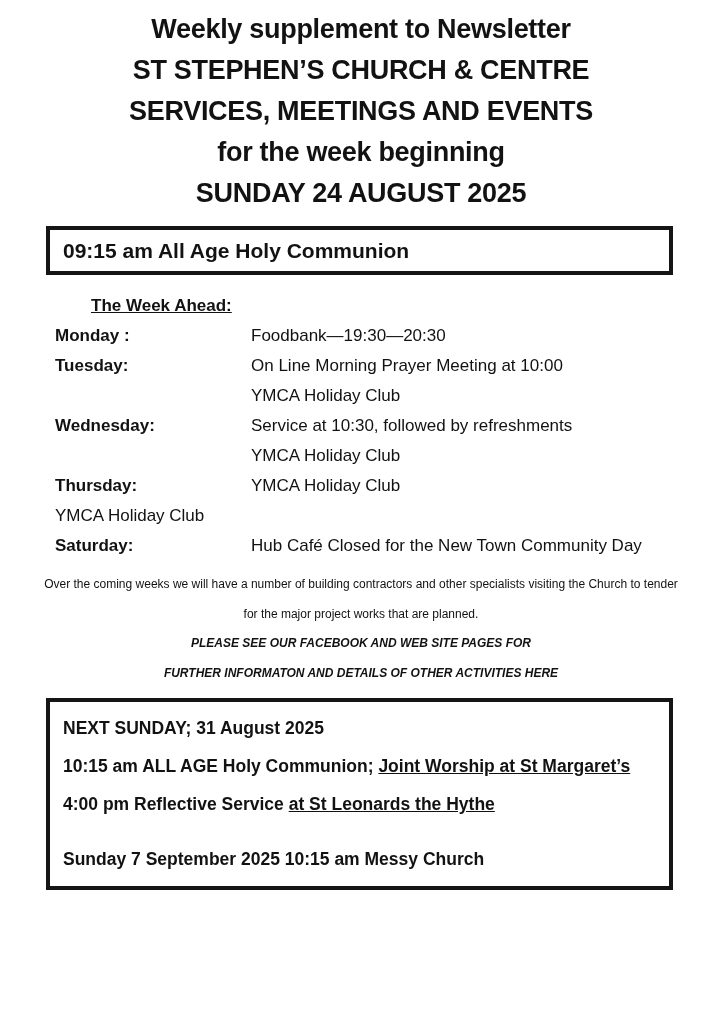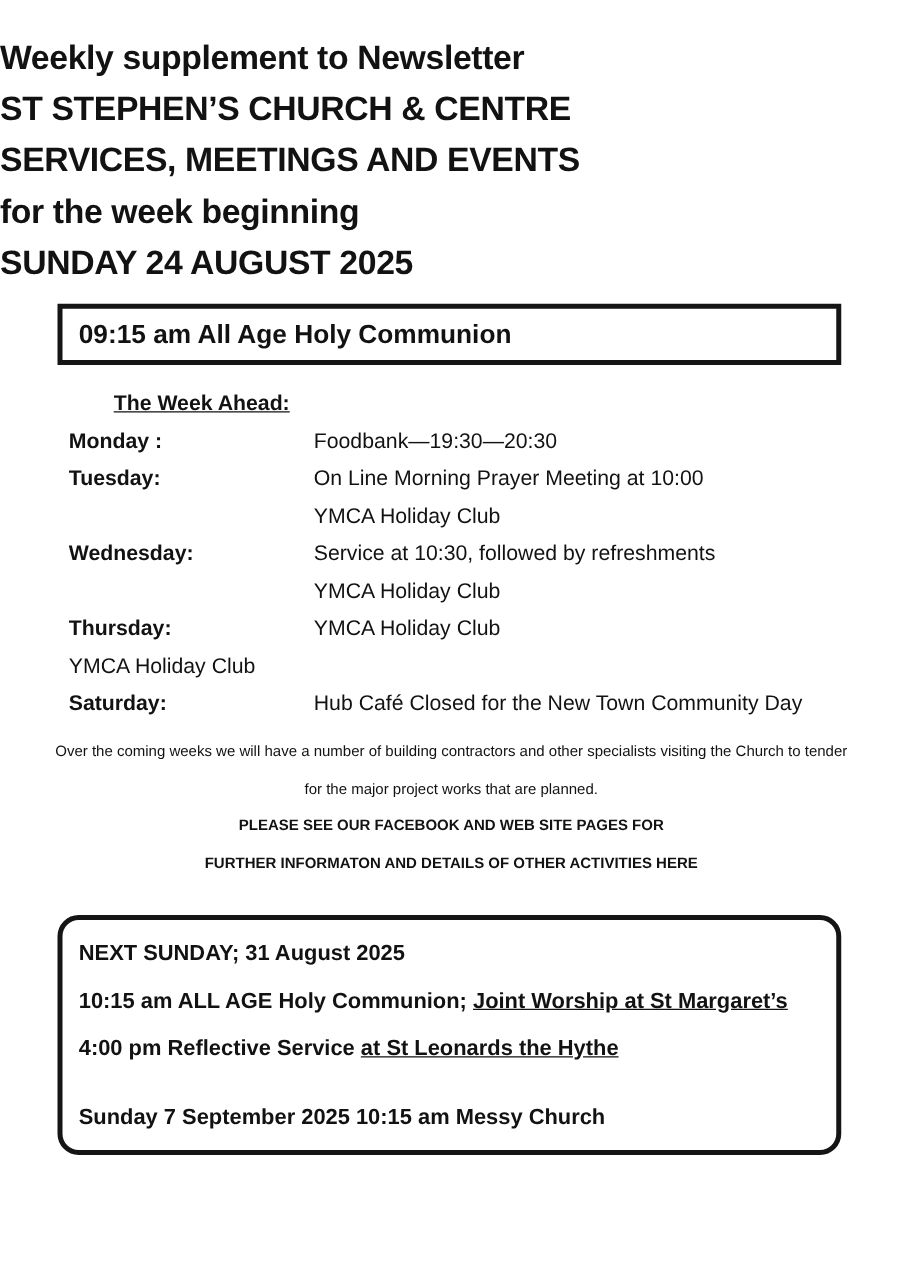--- a/index.html
+++ b/index.html
@@ -10,21 +10,22 @@
   .page {
     position: relative;
     width: 722px;
     height: 1024px;
     background: #ffffff;
     color: #121212;
     font-family: "Liberation Sans", sans-serif;
     overflow: hidden;
   }
   .title-block {
-    padding-top: 26px;
+    padding-top: 9px;
+    text-align: center;
     font-weight: 700;
     font-size: 27px;
     line-height: 41px;
     letter-spacing: -0.3px;
   }
   .outlined-box {
     margin-left: 46px;
     margin-right: 49px;
     border: 4px solid #151515;
     box-sizing: border-box;
@@ -58,28 +59,28 @@
     flex: 1;
   }
   .notice-section {
     margin: 9px 40px 0 40px;
     text-align: center;
     font-size: 12px;
     line-height: 29.5px;
   }
   .notice-bold {
     font-weight: 700;
+    font-style: italic;
   }
   .next-sunday-box {
-    margin-top: 27px;
+    margin-top: 10px;
     padding: 11px 13px 15px 13px;
     font-size: 17.5px;
     font-weight: 700;
     line-height: 24px;
-    border-radius: 17px;
   }
   .ns-line {
     margin-top: 14px;
   }
   .ns-line.first {
     margin-top: 3px;
   }
   .ns-line.after-gap {
     margin-top: 31px;
   }

